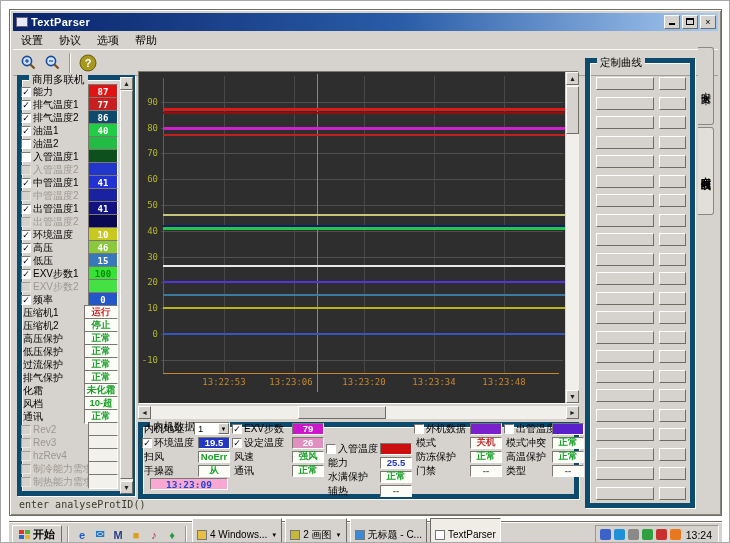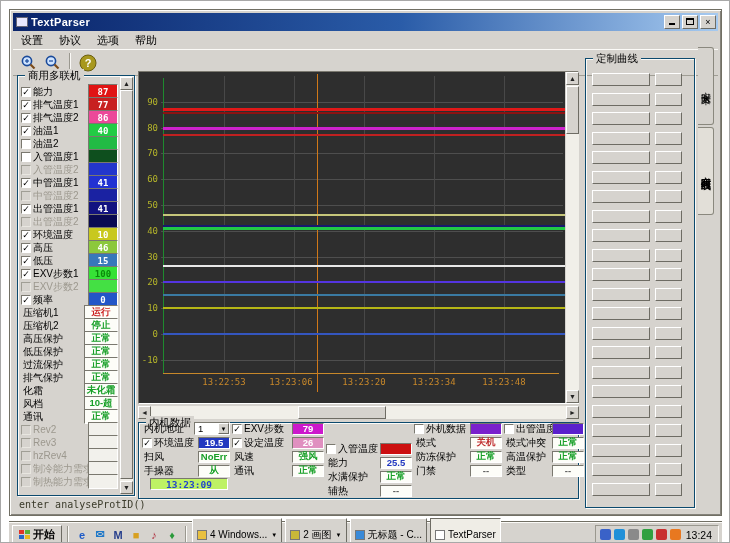--- a/index.html
+++ b/index.html
@@ -2,21 +2,21 @@
 <html><head>
 <meta charset="utf-8">
 <style>
   * { margin:0; padding:0; box-sizing:border-box; }
   html,body { background:#ffffff; }
   body { font-family:"Liberation Sans", sans-serif; font-size:11px; color:#000; }
   #screen { position:relative; width:730px; height:543px; background:#fff; border:1px solid #a8a8a8; overflow:hidden; }
 
   .sunken { border:1px solid; border-color:#7a786f #ffffff #ffffff #7a786f; background:#fff; }
   .raised { border:1px solid; border-color:#ffffff #6e6c64 #6e6c64 #ffffff; background:#d6d3ce; }
-  .groupbox { position:absolute; border:1px solid #0c4a6e; box-shadow:inset 1px 1px 0 #fbfaf7, 1px 1px 0 #fbfaf7; }
+  .groupbox { position:absolute; border:5px solid #0c4a6e; box-shadow:inset 1px 1px 0 #fbfaf7, 1px 1px 0 #fbfaf7; }
   .glegend { position:absolute; top:-7px; left:7px; background:#d6d3ce; padding:0 3px; font-size:10.5px; }
 
   
   .win { position:absolute; left:8px; top:8px; width:713px; height:507px; background:#d6d3ce;
          border:1px solid #716f64; box-shadow:inset 1px 1px 0 #fdfdfa, inset -1px -1px 0 #84827a; }
   .titlebar { position:absolute; left:3px; top:3px; right:3px; height:18px;
               background:linear-gradient(90deg,#0a246a 0%,#2a5ca8 55%,#a6caf0 100%);
               display:flex; align-items:center; padding:0 2px; }
   .wicon { width:12px; height:10px; background:#e8e8ff; border:1px solid #667; margin:0 3px 0 1px; }
   .wtitle { color:#fff; font-weight:bold; font-size:11px; letter-spacing:.3px; }
@@ -68,21 +68,21 @@
   
   #bwrap { position:absolute; left:141px; top:421px; width:434px; display:flex; gap:2px; }
   .bgroup { flex:none; }
   .brow { height:13px; display:flex; align-items:center; margin-bottom:1px; }
   .blab { flex:1; font-size:10px; white-space:nowrap; overflow:hidden; padding-left:2px; }
   .bval { width:32px; min-width:32px; height:12px; display:flex; align-items:center; justify-content:center;
           font-weight:bold; font-size:9.5px; background:#fdfdf8; }
   .bdrop { width:36px; min-width:36px; height:13px; display:flex; align-items:center; background:#fff; }
   .bdt { flex:1; padding-left:3px; font-size:9.5px; }
   .bda { width:11px; height:11px; font-size:6px; line-height:10px; text-align:center; }
-  .tstamp { margin:1px 0 0 8px; width:78px; height:12px; text-align:center; font:bold 9.5px "DejaVu Sans Mono", monospace; color:#2244cc; background:#bef264; }
+  .tstamp { margin:1px 0 0 8px; width:78px; height:12px; text-align:center; font:bold 9.5px "DejaVu Sans Mono", monospace; color:#2244cc; background:#f9a8d4; }
 
   
   .slotrow { position:absolute; }
   .slotw { position:absolute; left:0; width:58px; height:13px; }
   .slotn { position:absolute; left:63px; width:27px; height:13px; }
 
   
   .sidetab { position:absolute; left:697px; width:16px; background:#d6d3ce; border:1px solid #8a887e; border-left:none;
              writing-mode:vertical-rl; text-orientation:mixed; font-size:10px; display:flex; align-items:center; justify-content:center;
              border-radius:0 3px 3px 0; letter-spacing:1px; }
@@ -175,21 +175,21 @@
         <span class="lbox" style="background: rgb(224, 20, 20); color: rgb(255, 255, 255);">87</span>
       </div>
       <div class="lrow">
         <span class="cbx">✓</span>
         <span class="llab">排气温度1</span>
         <span class="lbox" style="background: rgb(200, 32, 32); color: rgb(255, 255, 255);">77</span>
       </div>
       <div class="lrow">
         <span class="cbx">✓</span>
         <span class="llab">排气温度2</span>
-        <span class="lbox" style="background: #ec4899; color: rgb(255, 255, 255);">86</span>
+        <span class="lbox" style="background: #0c4a6e; color: rgb(255, 255, 255);">86</span>
       </div>
       <div class="lrow">
         <span class="cbx">✓</span>
         <span class="llab">油温1</span>
         <span class="lbox" style="background: rgb(34, 204, 68); color: rgb(255, 255, 255);">40</span>
       </div>
       <div class="lrow">
         <span class="cbx"></span>
         <span class="llab">油温2</span>
         <span class="lbox" style="background: rgb(34, 187, 68); color: rgb(255, 255, 255);"></span>

